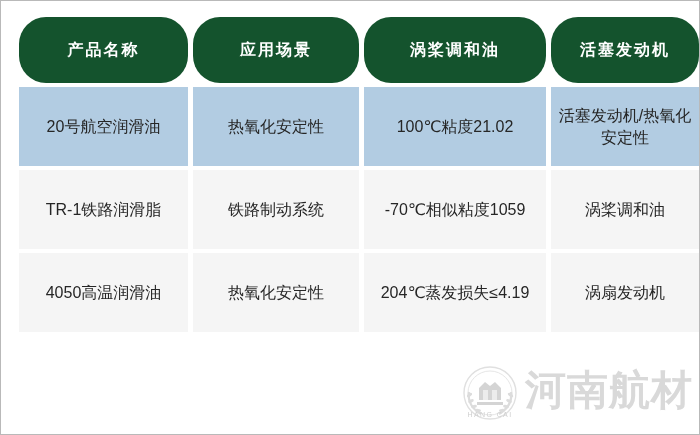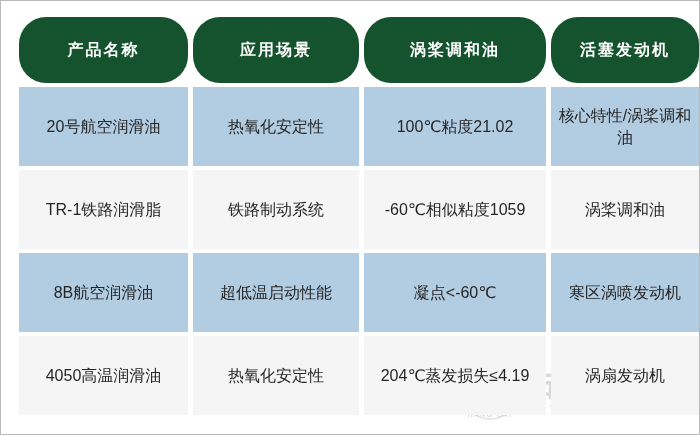--- a/index.html
+++ b/index.html
@@ -162,49 +162,35 @@
         <td>
             <span class="cell-text">20号航空润滑油</span>
           </td>
         <td>
             <span class="cell-text">热氧化安定性</span>
           </td>
         <td>
             <span class="cell-text">100℃粘度21.02</span>
           </td>
         <td>
-            <span class="cell-text">核心特性/涡桨调和油</span>
+            <span class="cell-text">活塞发动机/热氧化安定性</span>
           </td>
       </tr>
       <tr class="band-light">
         <td>
             <span class="cell-text">TR-1铁路润滑脂</span>
           </td>
         <td>
             <span class="cell-text">铁路制动系统</span>
           </td>
         <td>
-            <span class="cell-text">-60℃相似粘度1059</span>
+            <span class="cell-text">-70℃相似粘度1059</span>
           </td>
         <td>
             <span class="cell-text">涡桨调和油</span>
-          </td>
-      </tr>
-      <tr class="band-blue">
-        <td>
-            <span class="cell-text">8B航空润滑油</span>
-          </td>
-        <td>
-            <span class="cell-text">超低温启动性能</span>
-          </td>
-        <td>
-            <span class="cell-text">凝点&lt;-60℃</span>
-          </td>
-        <td>
-            <span class="cell-text">寒区涡喷发动机</span>
           </td>
       </tr>
       <tr class="band-light">
         <td>
             <span class="cell-text">4050高温润滑油</span>
           </td>
         <td>
             <span class="cell-text">热氧化安定性</span>
           </td>
         <td>

